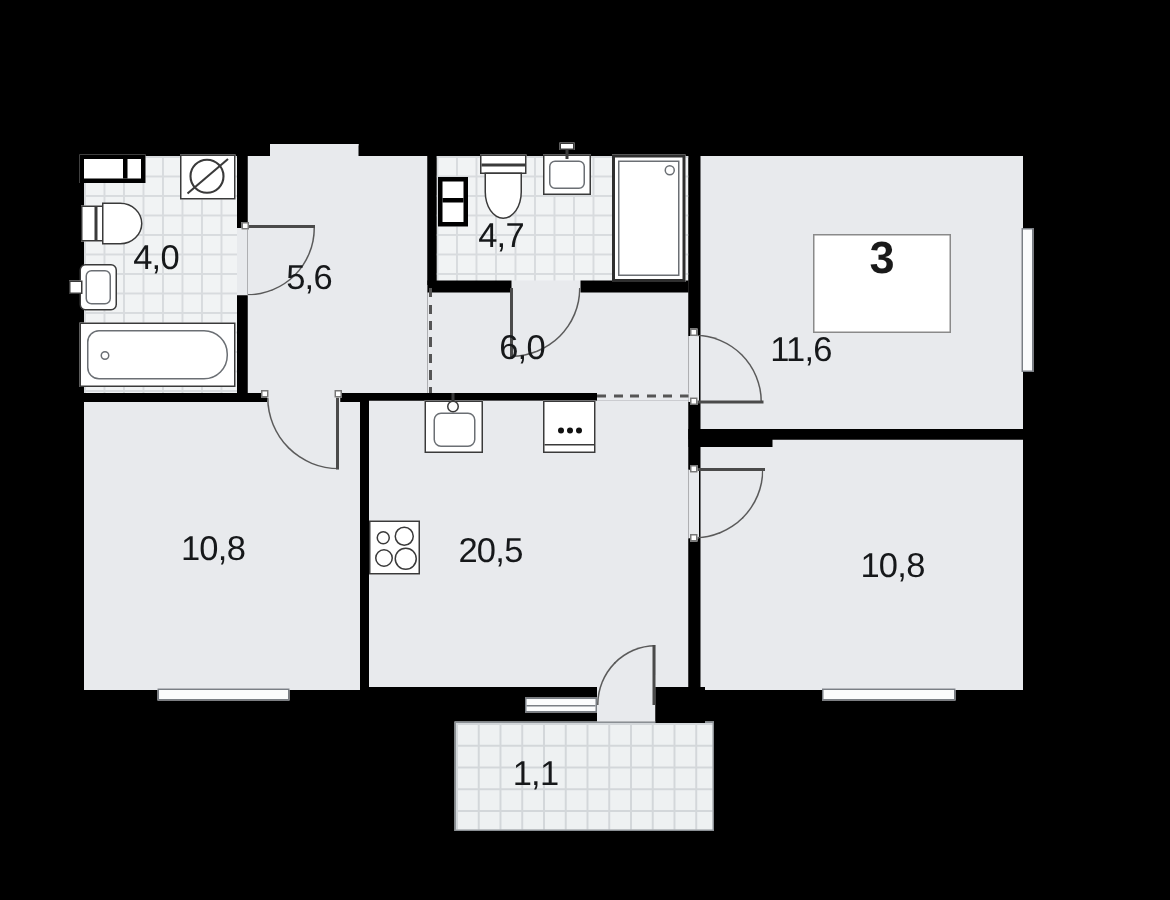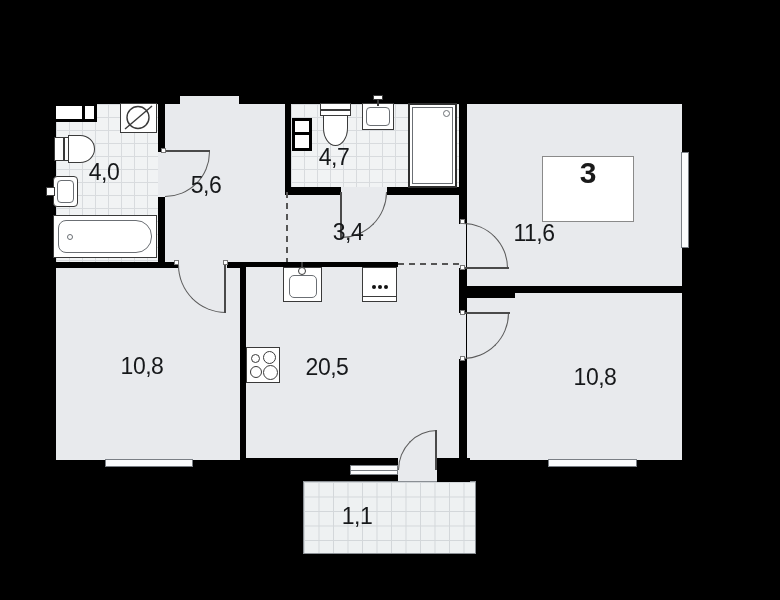--- a/index.html
+++ b/index.html
@@ -170,21 +170,21 @@
   <div class="a fix" style="left:246px;top:347px;width:34px;height:36px;">
     <div class="a burner" style="left:4px;top:6px;width:9px;height:9px;"></div>
     <div class="a burner" style="left:16px;top:3px;width:13px;height:13px;"></div>
     <div class="a burner" style="left:3px;top:18px;width:12px;height:12px;"></div>
     <div class="a burner" style="left:16px;top:17px;width:15px;height:15px;"></div>
   </div>
 
   <div class="rlabel" style="left:104px;top:172px;">4,0</div>
   <div class="rlabel" style="left:206px;top:185px;">5,6</div>
   <div class="rlabel" style="left:334px;top:157px;">4,7</div>
-  <div class="rlabel" style="left:348px;top:232px;">3,4</div>
+  <div class="rlabel" style="left:348px;top:232px;">6,0</div>
   <div class="rlabel" style="left:534px;top:233px;">11,6</div>
   <div class="rlabel" style="left:142px;top:366px;">10,8</div>
   <div class="rlabel" style="left:327px;top:367px;">20,5</div>
   <div class="rlabel" style="left:595px;top:377px;">10,8</div>
   <div class="rlabel" style="left:357px;top:516px;">1,1</div>
 
   <div class="a infobox" style="left:542px;top:156px;width:92px;height:66px;">
     <div class="inforow">3</div>
   </div>
 

